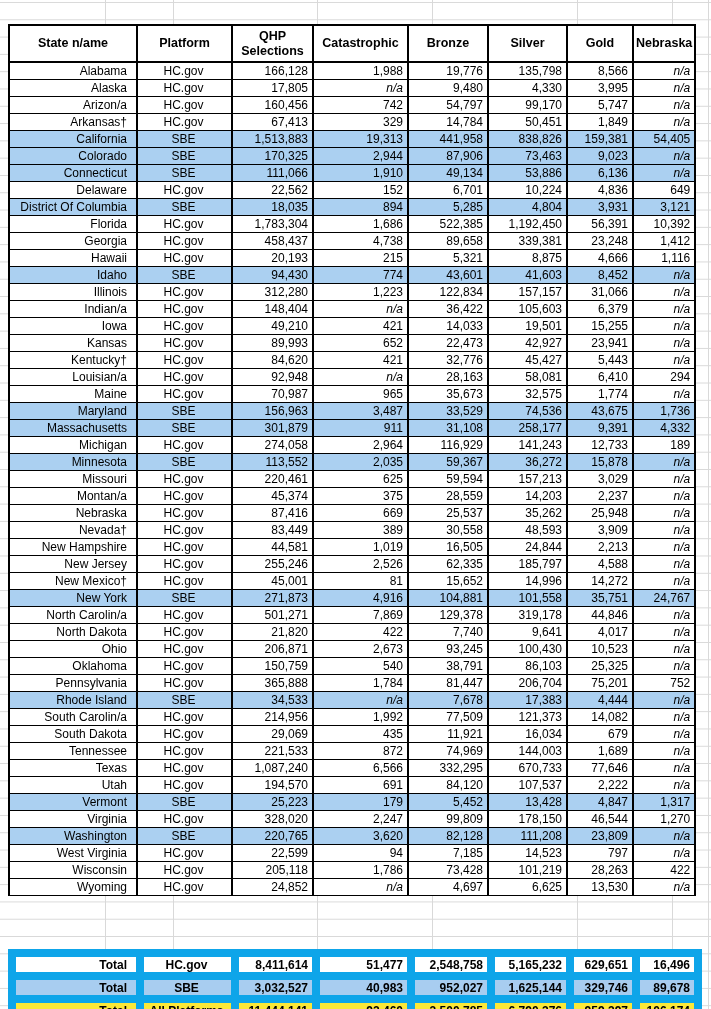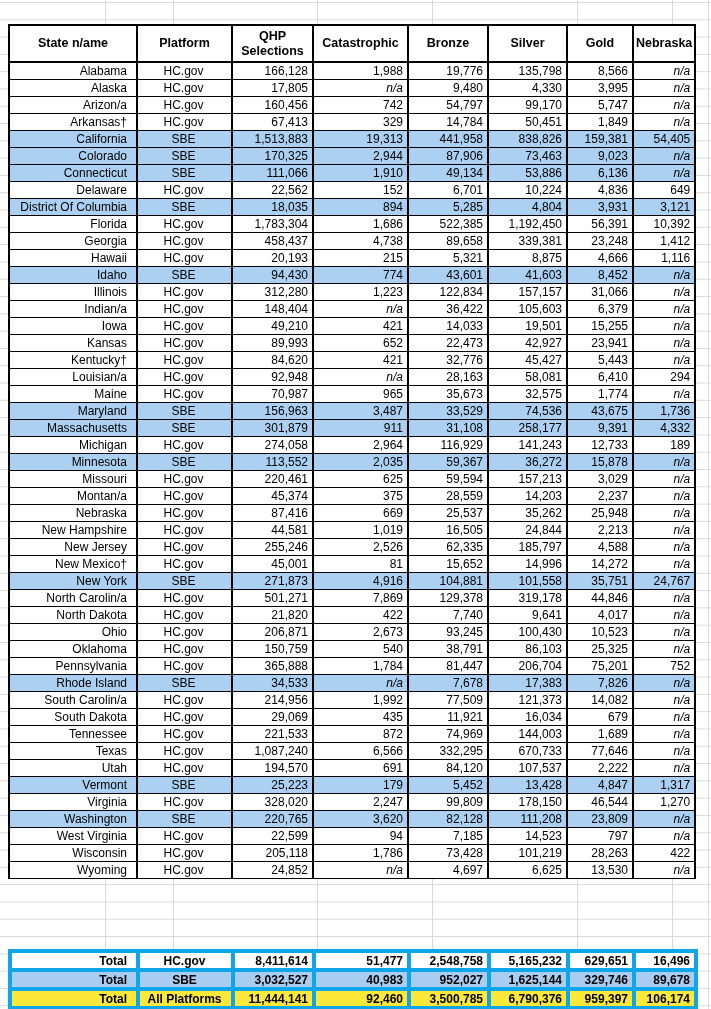--- a/index.html
+++ b/index.html
@@ -23,21 +23,21 @@
   td{
     font-size:12px;height:16px;padding:0 4px 0 2px;white-space:nowrap;overflow:hidden;
     border-left:2px solid #000;border-right:2px solid #000;
     border-top:1px solid #000;border-bottom:1px solid #000;background:#fff;
   }
   tr.blue td{background:#abd0f1;}
   td.c-state{text-align:right;padding-right:9px;}
   td.c-platform{text-align:center;}
   td.c-qhp,td.c-catastrophic,td.c-bronze,td.c-silver,td.c-gold,td.c-platinum{text-align:right;}
   td.na{font-style:italic;text-align:right;}
-  #totals-table td{font-weight:bold;border:4px solid #0ea5e9;height:15px;}
+  #totals-table td{font-weight:bold;border:8px solid #0ea5e9;height:15px;}
   tr.total-blue td{background:#a8cdf0;}
   tr.total-yellow td{background:#fce838;}
   tr.percent-row td{font-weight:bold;text-align:right;}
   tr.percent-row td.ghost{background:transparent;border-left:none;border-right:none;border-bottom:none;border-top:none;}
 </style>
 </head>
 <body>
 
 <div id="screen">
 
@@ -337,20 +337,30 @@
           <td class="c-state">Nebraska</td>
           <td class="c-platform">HC.gov</td>
           <td class="c-qhp">87,416</td>
           <td class="c-catastrophic">669</td>
           <td class="c-bronze">25,537</td>
           <td class="c-silver">35,262</td>
           <td class="c-gold">25,948</td>
           <td class="c-platinum na">n/a</td>
         </tr>
         <tr>
+          <td class="c-state">Nevada†</td>
+          <td class="c-platform">HC.gov</td>
+          <td class="c-qhp">83,449</td>
+          <td class="c-catastrophic">389</td>
+          <td class="c-bronze">30,558</td>
+          <td class="c-silver">48,593</td>
+          <td class="c-gold">3,909</td>
+          <td class="c-platinum na">n/a</td>
+        </tr>
+        <tr>
           <td class="c-state">New Hampshire</td>
           <td class="c-platform">HC.gov</td>
           <td class="c-qhp">44,581</td>
           <td class="c-catastrophic">1,019</td>
           <td class="c-bronze">16,505</td>
           <td class="c-silver">24,844</td>
           <td class="c-gold">2,213</td>
           <td class="c-platinum na">n/a</td>
         </tr>
         <tr>
@@ -433,21 +443,21 @@
           <td class="c-gold">75,201</td>
           <td class="c-platinum">752</td>
         </tr>
         <tr class="blue">
           <td class="c-state">Rhode Island</td>
           <td class="c-platform">SBE</td>
           <td class="c-qhp">34,533</td>
           <td class="c-catastrophic na">n/a</td>
           <td class="c-bronze">7,678</td>
           <td class="c-silver">17,383</td>
-          <td class="c-gold">7,826</td>
+          <td class="c-gold">4,444</td>
           <td class="c-platinum na">n/a</td>
         </tr>
         <tr>
           <td class="c-state">South Carolin/a</td>
           <td class="c-platform">HC.gov</td>
           <td class="c-qhp">214,956</td>
           <td class="c-catastrophic">1,992</td>
           <td class="c-bronze">77,509</td>
           <td class="c-silver">121,373</td>
           <td class="c-gold">14,082</td>

